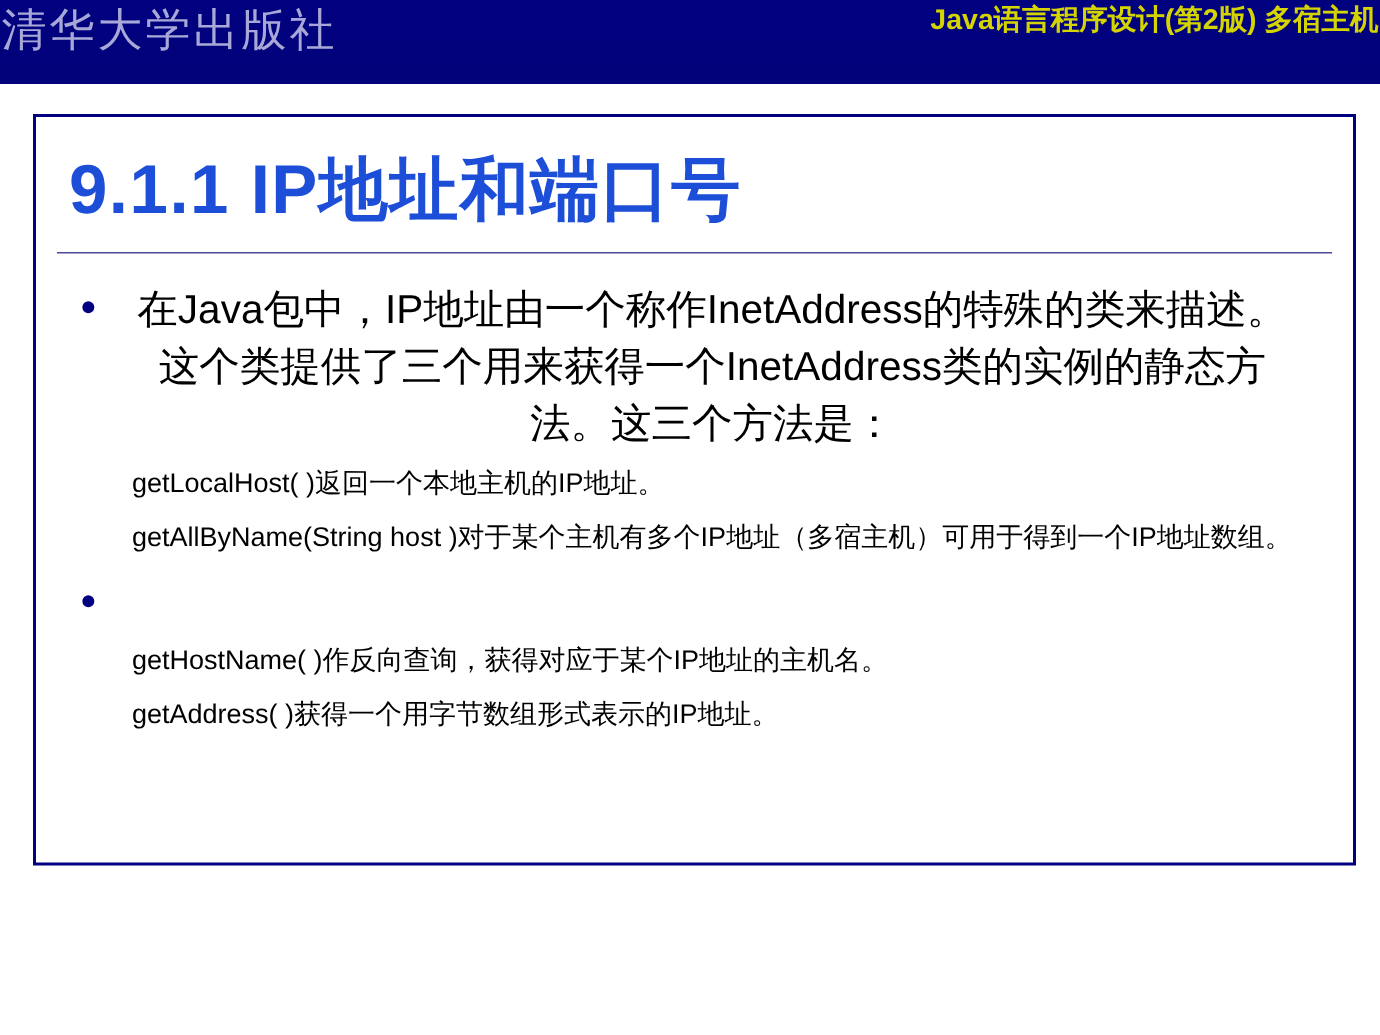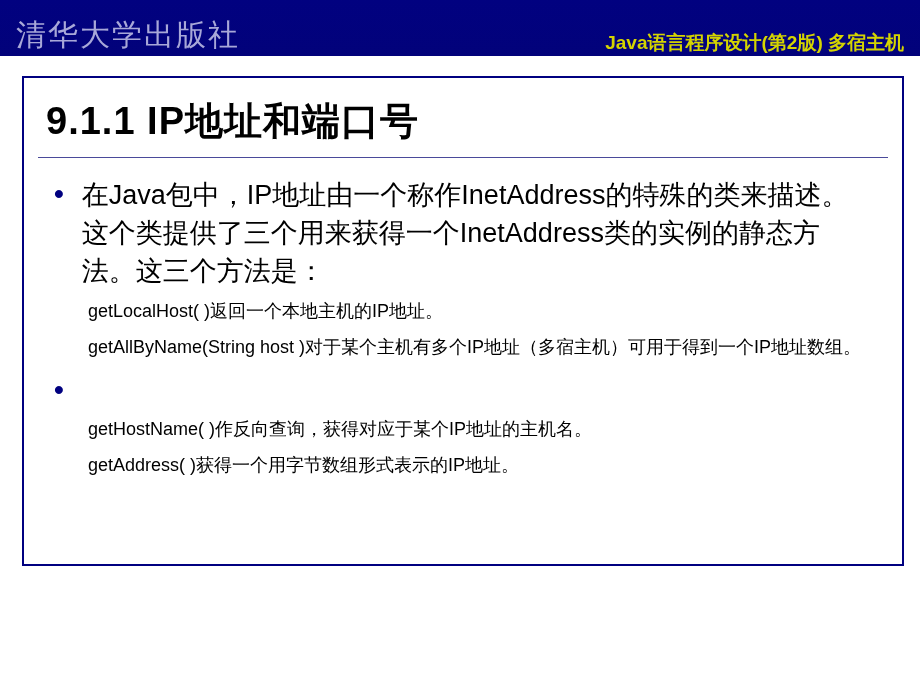--- a/index.html
+++ b/index.html
@@ -14,23 +14,23 @@
       background: #ffffff;
       font-family: "Microsoft YaHei", Arial, sans-serif;
       overflow: hidden;
     }
     
     .header {
       width: 100%;
       height: 56px;
       background: linear-gradient(to bottom, #010180, #02027a);
       display: flex;
-      align-items: flex-end;
+      align-items: flex-start;
       justify-content: space-between;
-      padding: 0 16px;
+      padding: 0 1px;
     }
     
     .header-left {
       color: #a8a8d8;
       font-size: 30px;
       font-family: "SimSun", serif;
       letter-spacing: 2px;
     }
     
     .header-right {
@@ -44,22 +44,22 @@
       padding: 20px 16px 0 22px;
     }
     
     .slide-box {
       border: 2px solid #000080;
       background: #ffffff;
       padding: 0;
     }
     
     .slide-title {
-      color: #000000;
-      font-size: 38px;
+      color: #1d4ed8;
+      font-size: 46px;
       font-weight: bold;
       font-family: Arial, "SimSun", sans-serif;
       padding: 18px 20px 10px 22px;
       letter-spacing: 1px;
     }
     
     .title-divider {
       border: none;
       border-top: 1px solid #4a4a9a;
       margin: 0 14px 18px 14px;
@@ -82,20 +82,21 @@
       margin-left: -30px;
       flex-shrink: 0;
       font-weight: bold;
     }
     
     .bullet-text {
       color: #000000;
       font-size: 27px;
       line-height: 38px;
       font-family: Arial, "SimSun", sans-serif;
+      text-align: center;
     }
     
     .sub-item {
       color: #000000;
       font-size: 18px;
       line-height: 34px;
       font-family: Arial, "SimSun", sans-serif;
       margin-left: 4px;
       margin-bottom: 2px;
     }

